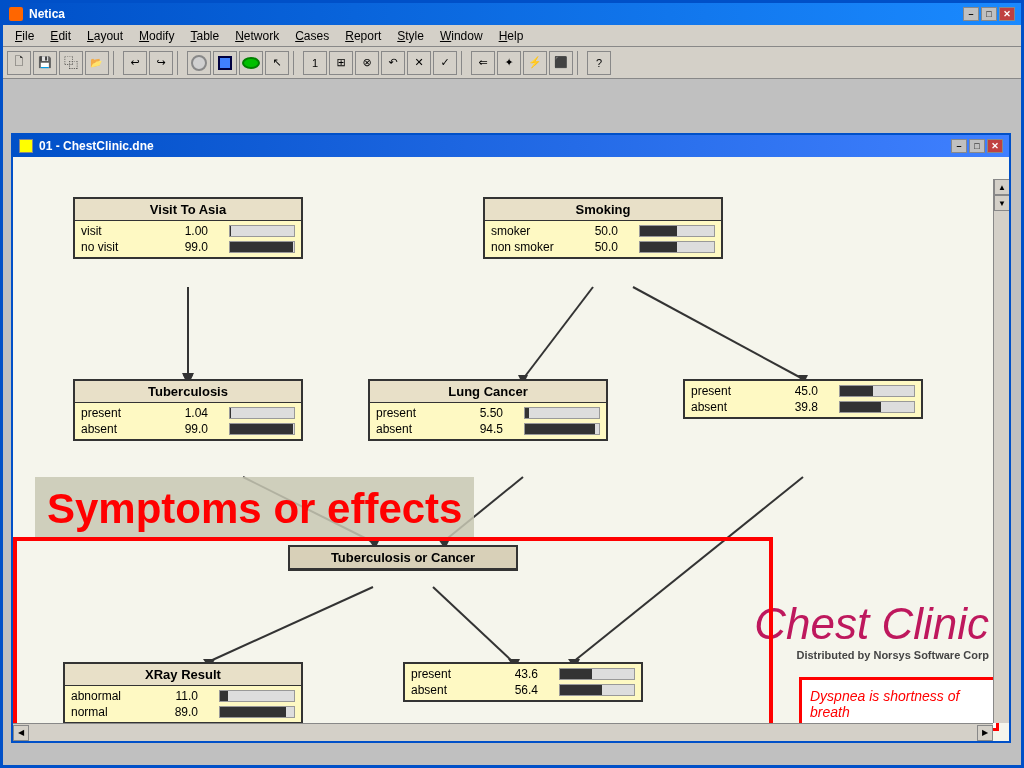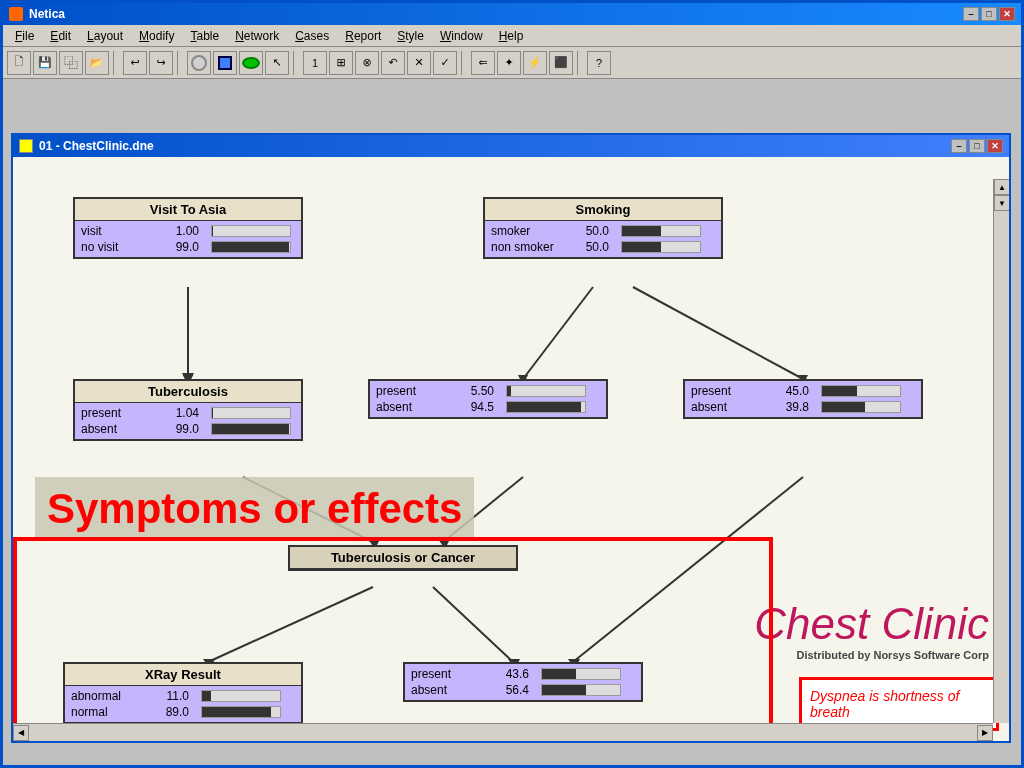--- a/index.html
+++ b/index.html
@@ -65,35 +65,35 @@
     
     .network-canvas {
       position: relative; width: 100%; height: calc(100% - 22px);
       background: #f5f5ec; overflow: hidden;
     }
 
     
     .node-box {
       position: absolute;
       border: 2px solid #333;
-      background: #c4b5fd;
+      background: #fef9c3;
       font-size: 12px;
     }
     .node-title {
       background: #e8e0c8;
       border-bottom: 1px solid #333;
       font-weight: bold;
       text-align: center;
       padding: 3px 6px;
       font-size: 13px;
     }
     .node-rows { padding: 2px 4px; }
     .node-row {
       display: flex; align-items: center; justify-content: flex-start;
-      padding: 1px 2px; gap: 8px;
+      padding: 1px 2px; gap: 17px;
     }
     .node-label { min-width: 70px; }
     .node-value { min-width: 40px; text-align: right; margin-right: 4px; }
     .bar-container { width: 80px; height: 12px; background: #ddd; border: 1px solid #999; position: relative; }
     .bar-fill { height: 100%; background: #333; }
 
     
     .arrows-svg {
       position: absolute; top: 0; left: 0; width: 100%; height: 100%;
       pointer-events: none;
@@ -328,20 +328,21 @@
             <span class="node-label">absent</span>
             <span class="node-value">99.0</span>
             <div class="bar-container">
                 <div class="bar-fill" style="width:99%;"></div>
               </div>
           </div>
         </div>
       </div>
 
       <div class="node-box" style="left:355px; top:222px; width:240px;">
+        <div class="node-title">Lung Cancer</div>
         <div class="node-rows">
           <div class="node-row">
             <span class="node-label">present</span>
             <span class="node-value">5.50</span>
             <div class="bar-container">
                 <div class="bar-fill" style="width:5.5%;"></div>
               </div>
           </div>
           <div class="node-row">
             <span class="node-label">absent</span>

